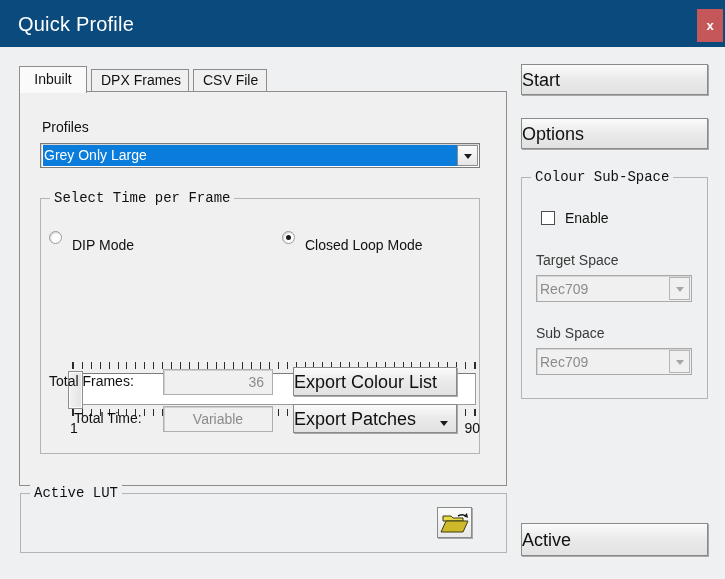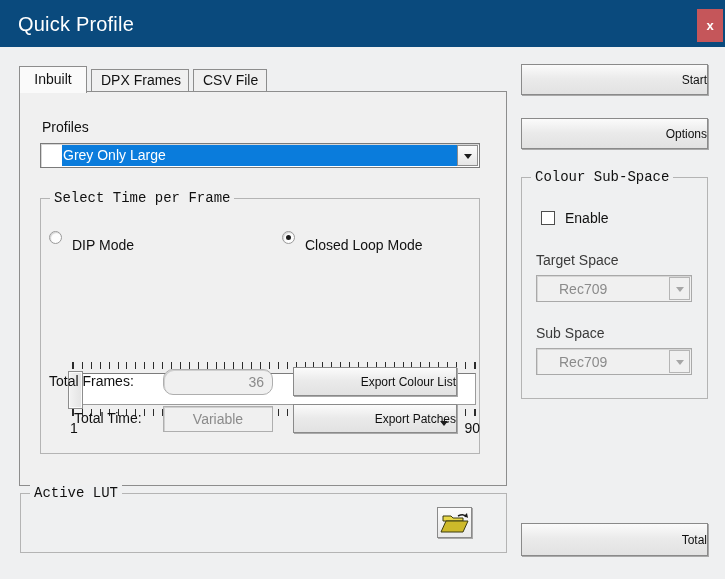--- a/index.html
+++ b/index.html
@@ -157,21 +157,20 @@
     position: absolute;
     left: 3px;
     top: 2px;
     right: 23px;
     bottom: 2px;
     font-size: 14px;
     color: #101010;
     line-height: 20px;
     white-space: nowrap;
     overflow: hidden;
-    margin-left: 19px;
   }
   .combo.focused .combo-text {
     background: #0a7cdc;
     color: #ffffff;
     left: 2px;
     top: 1px;
     bottom: 1px;
     right: 22px;
     padding-left: 1px;
   }
@@ -205,23 +204,23 @@
   .combo.disabled .combo-btn { background: #f0f0f0; border-color: #b5b5b5; }
   .combo.disabled .arrow-down { border-top-color: #a6a6a6; }
 
   
   .btn {
     position: absolute;
     box-sizing: border-box;
     background: linear-gradient(#fbfbfb, #eaeaea 48%, #e2e2e2);
     border: 1px solid #8a8a8a;
     box-shadow: 1px 1px 0 #a9a9a9;
-    font-size: 12px;
-    color: #101010;
-    text-align: right;
+    font-size: 18px;
+    color: #101010;
+    text-align: left;
     cursor: pointer;
     user-select: none;
     white-space: nowrap;
   }
   .btn .btn-label {
     position: absolute;
     left: 0; right: 0;
     top: 50%;
     transform: translateY(-50%);
   }
@@ -506,21 +505,21 @@
               <i class=""></i>
               <i class=""></i>
               <i class=""></i>
               <i class="major"></i>
             </div>
           <div class="range-lbl" style="left:2px;">1</div>
           <div class="range-lbl" style="right:0px;">90</div>
         </div>
 
         <div class="lbl" style="left:29px;top:281px;">Total Frames:</div>
-        <div class="field right" style="left:143px;top:277px;width:110px;height:26px;border-radius:10px;">36</div>
+        <div class="field right" style="left:143px;top:277px;width:110px;height:26px;">36</div>
 
         <div class="lbl" style="left:54px;top:318px;">Total Time:</div>
         <div class="field center" style="left:143px;top:314px;width:110px;height:26px;">Variable</div>
 
         <div class="btn" style="left:273px;top:275px;width:164px;height:29px;">
           <span class="btn-label">Export Colour List</span>
         </div>
 
         <div class="btn" style="left:273px;top:312px;width:164px;height:29px;">
           <span class="btn-label">Export Patches</span>
@@ -571,17 +570,17 @@
 
     <div class="lbl dim" style="left:536px;top:278px;color:#3a3a3a;">Sub Space</div>
     <div class="combo disabled" style="left:536px;top:301px;width:156px;height:27px;">
       <div class="combo-text" style="line-height:23px;">Rec709</div>
       <div class="combo-btn">
         <span class="arrow-down"></span>
       </div>
     </div>
 
     <div class="btn" style="left:521px;top:476px;width:187px;height:33px;">
-      <span class="btn-label">Total</span>
+      <span class="btn-label">Active</span>
     </div>
 
   </div>
 </div>
 
 </body></html>

